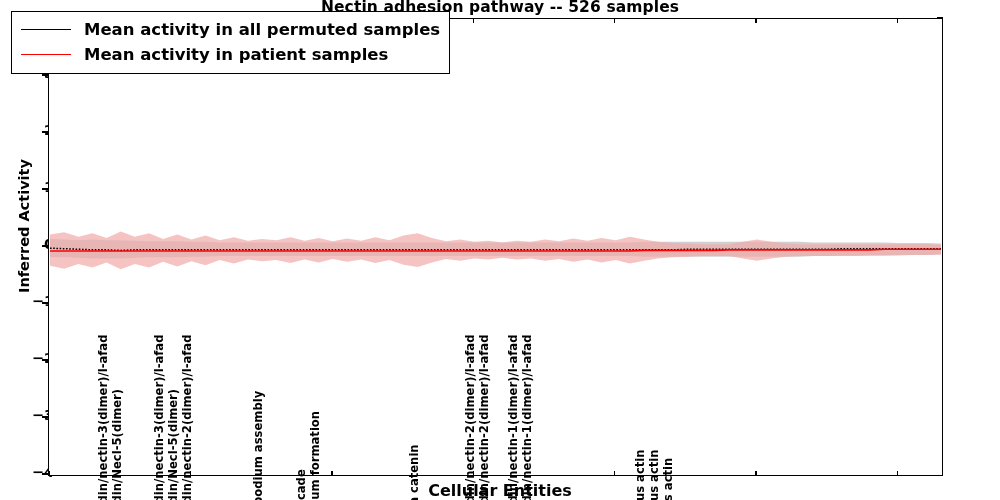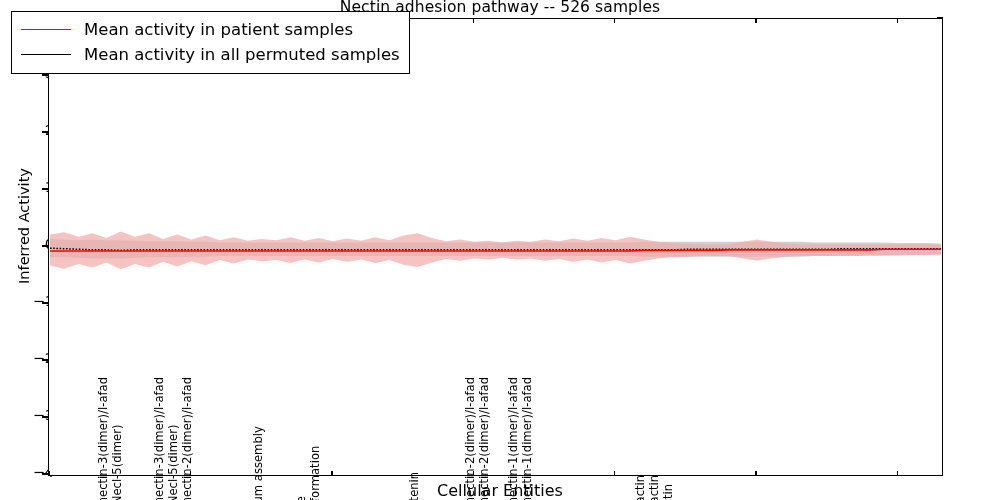--- a/index.html
+++ b/index.html
@@ -1,18 +1,18 @@
 <!DOCTYPE html>
 <html><head>
 <meta charset="utf-8">
 <style>
   html,body{margin:0;padding:0;background:#ffffff;}
   body{width:1000px;height:500px;overflow:hidden;
        font-family:"DejaVu Sans","Liberation Sans",sans-serif;color:#000;}
-  #root{position:relative;width:1000px;height:384px;}
+  #root{position:relative;width:1000px;height:384px;font-weight:bold;}
 
   
   #chart-title{position:absolute;left:0;top:-2px;width:1000px;text-align:center;
      font-size:15.5px;letter-spacing:0.1px;}
 
   
   #plot-area{position:absolute;left:48px;top:18px;width:895px;height:458px;
      border:1.3px solid #000;box-sizing:border-box;background:#fff;overflow:hidden;}
   #plot-svg{position:absolute;left:0;top:0;}
 
@@ -121,23 +121,23 @@
       <div class="xlab" style="left: 443.429px; bottom: -218px;">nectin-2(dimer)/l-afadin/l-afadin/nectin-2(dimer)/l-afad</div>
       <div class="xlab" style="left: 471.714px; bottom: -218px;">nectin-1(dimer)/l-afadin/l-afadin/nectin-1(dimer)/l-afad</div>
       <div class="xlab" style="left: 485.857px; bottom: -218px;">nectin-1(dimer)/l-afadin/l-afadin/nectin-1(dimer)/l-afad</div>
       <div class="xlab" style="left: 599px; bottom: -218px;">CDC42/GTP/IQGAP1/filamentous actin</div>
       <div class="xlab" style="left: 613.143px; bottom: -218px;">CDC42/GTP/IQGAP1/filamentous actin</div>
       <div class="xlab" style="left: 627.286px; bottom: -218px;">RAC1/GTP/IQGAP1/filamentous actin</div>
     </div>
 
   <div id="legend">
     <div class="legrow">
+      <span class="legline"></span>
+      <span class="legtext">Mean activity in all permuted samples</span>
+    </div>
+    <div class="legrow">
       <span class="legline red"></span>
       <span class="legtext">Mean activity in patient samples</span>
-    </div>
-    <div class="legrow">
-      <span class="legline"></span>
-      <span class="legtext">Mean activity in all permuted samples</span>
     </div>
   </div>
 
   <div id="x-axis-label">Cellular Entities</div>
 </div>
 
 </body></html>

